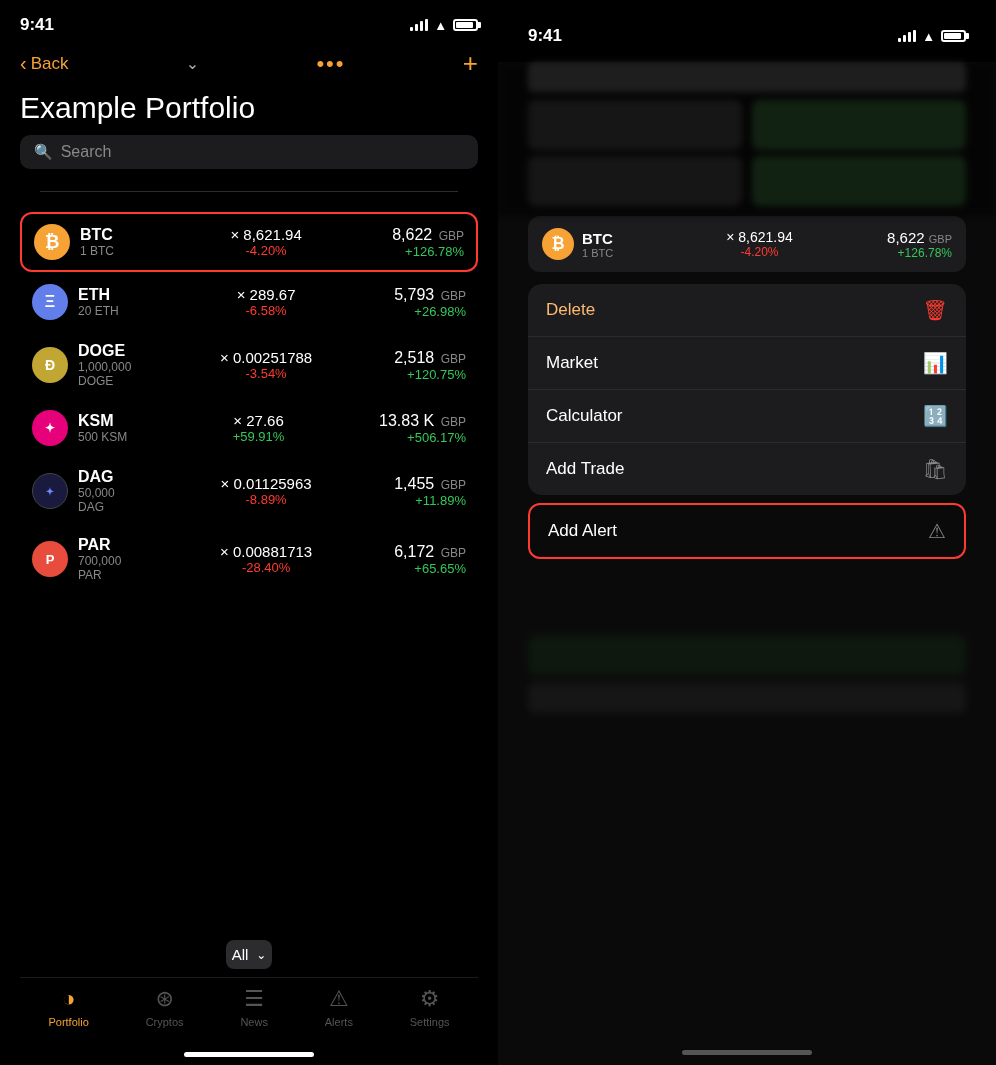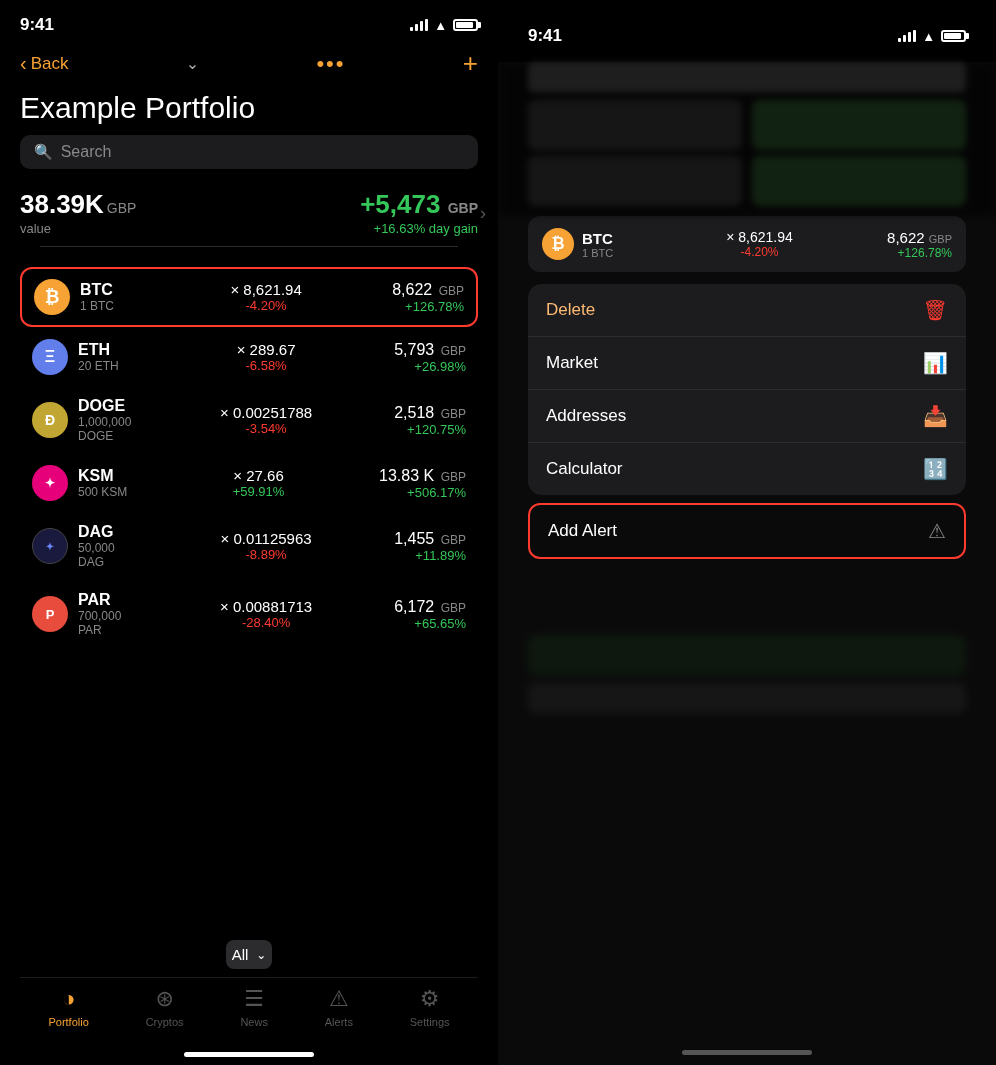--- a/index.html
+++ b/index.html
@@ -424,35 +424,20 @@
   </div>
 
   <div class="portfolio-title">Example Portfolio</div>
 
   <div class="search-bar">
     <span class="search-icon">🔍</span>
     <span class="search-text">Search</span>
   </div>
 
   <div class="stats-section">
-    <div class="stats-row">
-      <div class="stats-left">
-        <div class="stats-value">
-          <span>38.39K</span><span class="unit">GBP</span>
-        </div>
-        <div class="stats-label">value</div>
-      </div>
-      <div class="stats-right">
-        <div class="gain-value">
-          <span>+5,473</span> <span style="font-size:14px;color:#888">GBP</span>
-        </div>
-        <div class="gain-pct">+16.63% day gain</div>
-      </div>
-      <span class="chevron-right-sm">›</span>
-    </div>
     <div class="divider-line"></div>
   </div>
 
   <div class="crypto-list">
 
     <div class="crypto-item highlighted">
       <div class="crypto-icon btc-icon">₿</div>
       <div class="crypto-name-col">
         <div class="crypto-name">BTC</div>
         <div class="crypto-amount">1 BTC</div>
@@ -635,26 +620,26 @@
     <div class="context-menu">
       <div class="ctx-menu-item delete-item">
         <span class="ctx-label" style="color:#fdba74;">Delete</span>
         <span class="ctx-icon red">🗑</span>
       </div>
       <div class="ctx-menu-item">
         <span class="ctx-label">Market</span>
         <span class="ctx-icon">📊</span>
       </div>
       <div class="ctx-menu-item">
-        <span class="ctx-label">Addresses</span>
-        <span class="ctx-icon">📥</span>
-      </div>
-      <div class="ctx-menu-item">
         <span class="ctx-label">Calculator</span>
         <span class="ctx-icon">🔢</span>
+      </div>
+      <div class="ctx-menu-item">
+        <span class="ctx-label">Add Trade</span>
+        <span class="ctx-icon">🛍</span>
       </div>
     </div>
 
     <div style="border: 2px solid #FF3B30; border-radius: 12px; margin-top: 8px; overflow: hidden;">
       <div class="ctx-menu-item" style="border-bottom:none;">
         <span class="ctx-label">Add Alert</span>
         <span class="ctx-icon">⚠</span>
       </div>
     </div>
   </div>

